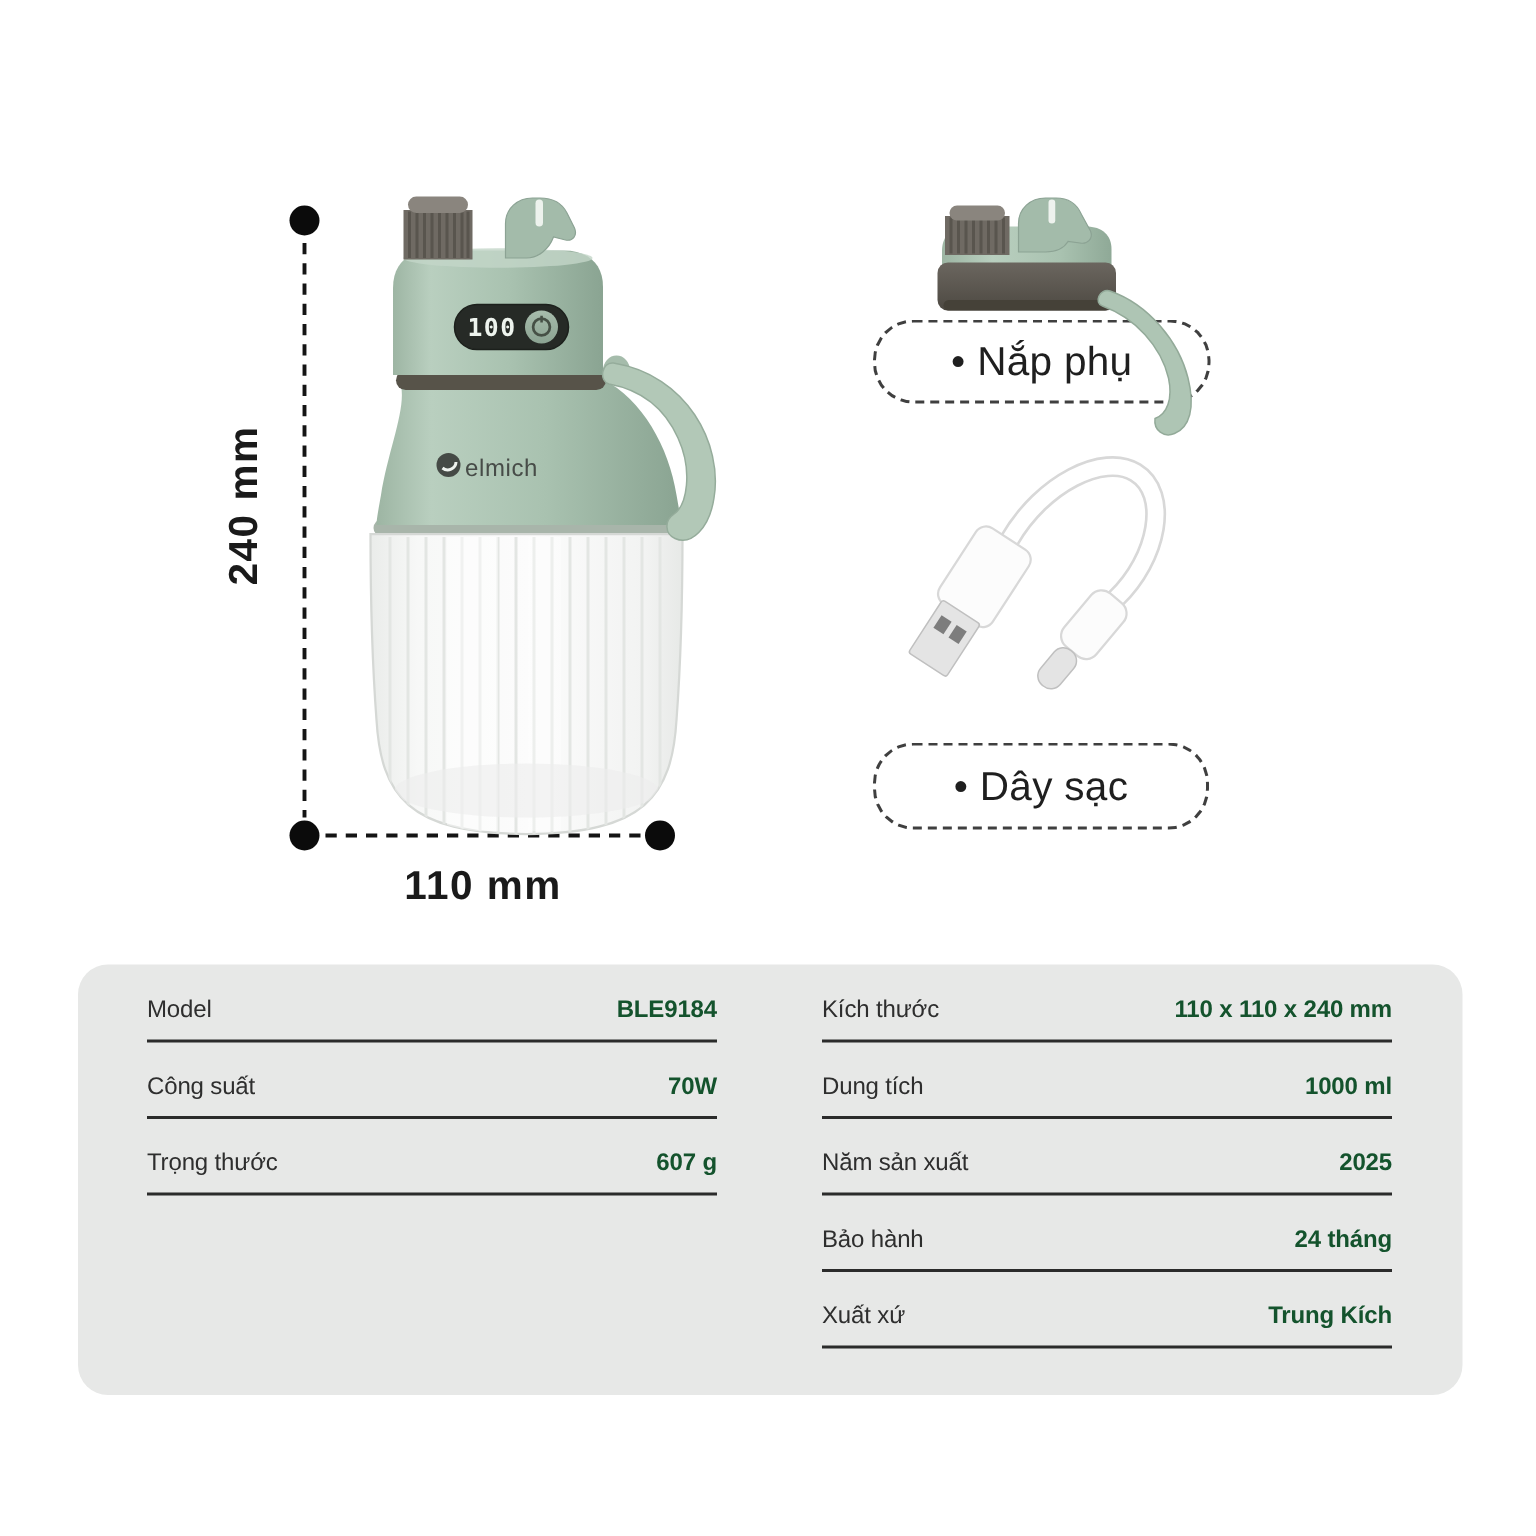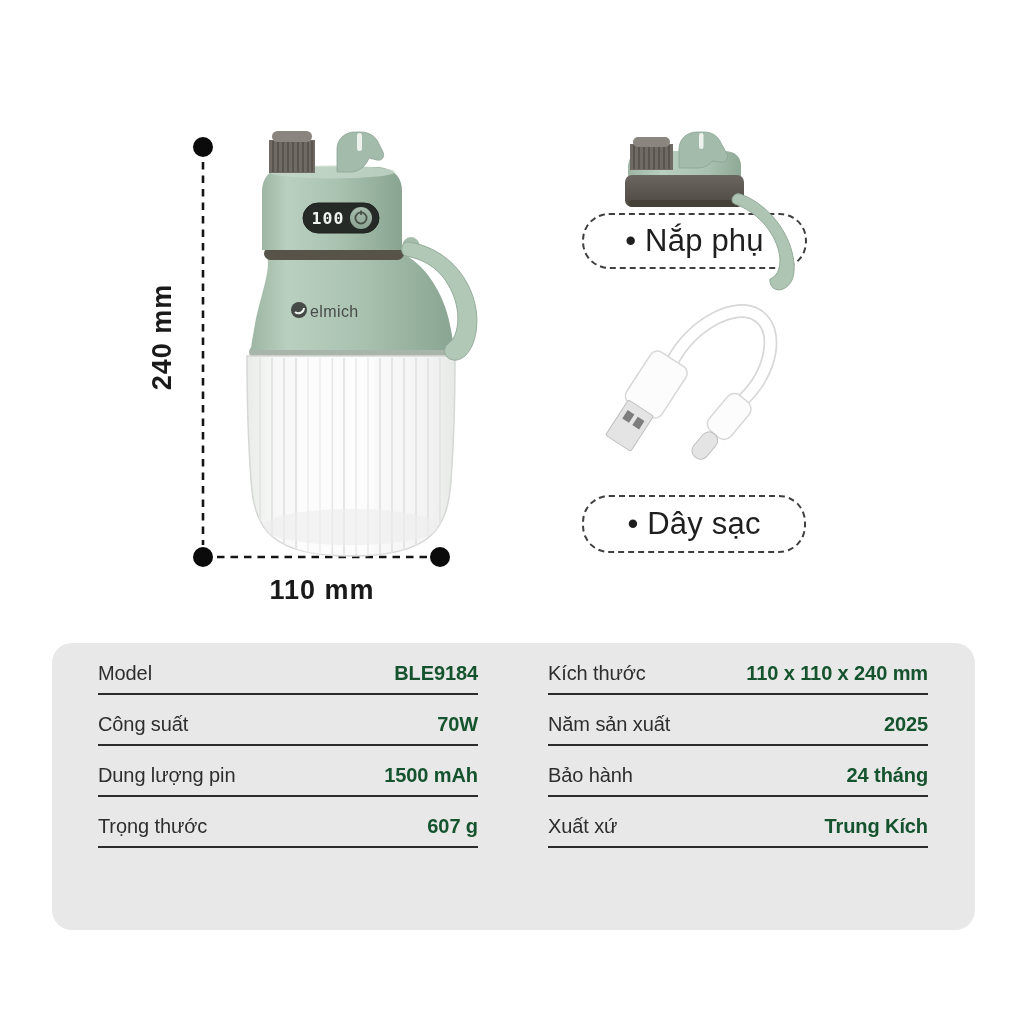--- a/index.html
+++ b/index.html
@@ -4,33 +4,33 @@
 <style>
   html,body{margin:0;padding:0;background:#ffffff;}
   .canvas{
     position:relative;width:1024px;height:1024px;background:#ffffff;overflow:hidden;
     font-family:"Liberation Sans",sans-serif;color:#1d1d1d;
   }
   .abs{position:absolute;}
   .dash-label{
     position:absolute;display:flex;align-items:center;justify-content:center;
     border:2.5px dashed #3f3f3f;border-radius:27px;
-    font-size:31px;font-weight:500;color:#1f1f1f;letter-spacing:.2px;
+    font-size:27px;font-weight:500;color:#1f1f1f;letter-spacing:.2px;
     background:transparent;z-index:1;
   }
   svg.art{z-index:2;}
   .spec-panel{
     position:absolute;left:52px;top:643px;width:923px;height:287px;
     background:#e7e8e7;border-radius:20px;box-sizing:border-box;
     padding:18px 47px 0 46px;display:flex;justify-content:space-between;z-index:1;
   }
   .spec-col{width:380px;}
   .spec-row{
     display:flex;justify-content:space-between;align-items:center;
-    font-size:20px;line-height:25px;white-space:nowrap;letter-spacing:-0.1px;
+    font-size:16px;line-height:25px;white-space:nowrap;letter-spacing:-0.1px;
     padding-bottom:7px;border-bottom:2.5px solid #2b2b2b;margin-bottom:17px;gap:6px;
   }
   .spec-label{font-weight:400;color:#2e2e2e;}
   .spec-value{font-weight:700;color:#14532d;}
   text{font-family:"Liberation Sans",sans-serif;}
   .digits{font-family:"DejaVu Sans Mono",monospace;}
 </style>
 </head>
 <body>
 
@@ -232,34 +232,34 @@
     <div class="spec-col">
       <div class="spec-row">
         <span class="spec-label">Model</span>
         <span class="spec-value">BLE9184</span>
       </div>
       <div class="spec-row">
         <span class="spec-label">Công suất</span>
         <span class="spec-value">70W</span>
       </div>
       <div class="spec-row">
-        <span class="spec-label">Dung lượng pin</span>
-        <span class="spec-value">1500 mAh</span>
-      </div>
-      <div class="spec-row">
         <span class="spec-label">Trọng thước</span>
         <span class="spec-value">607 g</span>
       </div>
     </div>
     <div class="spec-col">
       <div class="spec-row">
         <span class="spec-label">Kích thước</span>
         <span class="spec-value">110 x 110 x 240 mm</span>
       </div>
       <div class="spec-row">
+        <span class="spec-label">Dung tích</span>
+        <span class="spec-value">1000 ml</span>
+      </div>
+      <div class="spec-row">
         <span class="spec-label">Năm sản xuất</span>
         <span class="spec-value">2025</span>
       </div>
       <div class="spec-row">
         <span class="spec-label">Bảo hành</span>
         <span class="spec-value">24 tháng</span>
       </div>
       <div class="spec-row">
         <span class="spec-label">Xuất xứ</span>
         <span class="spec-value">Trung Kích</span>

